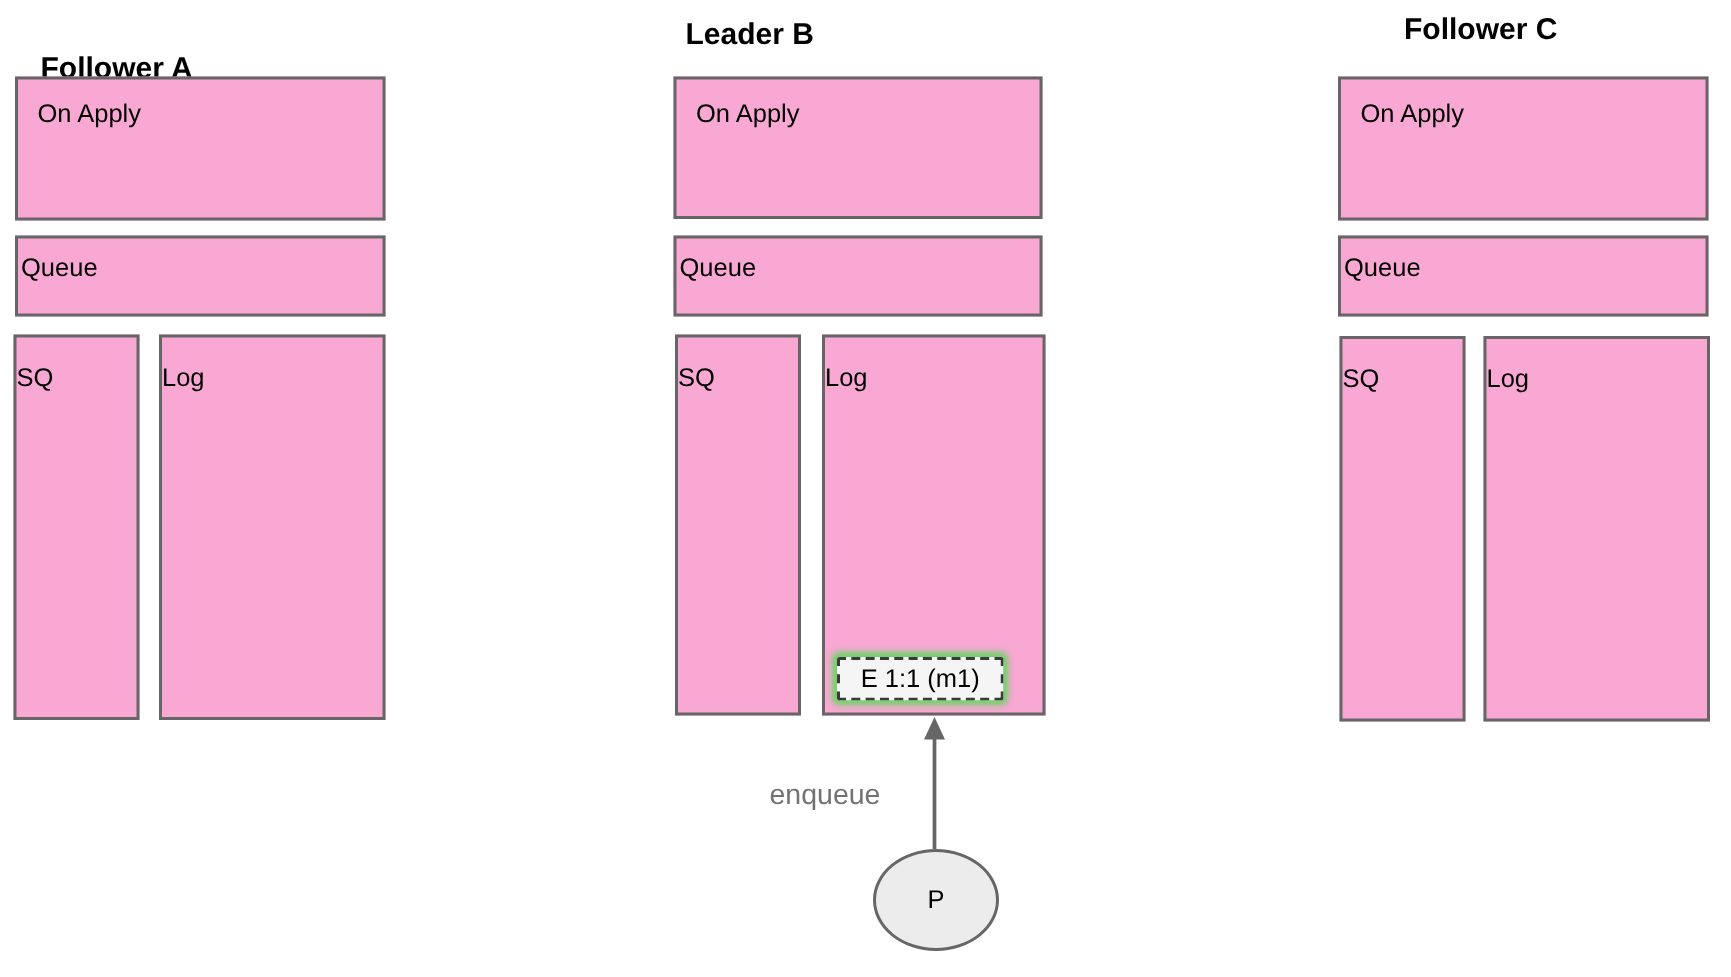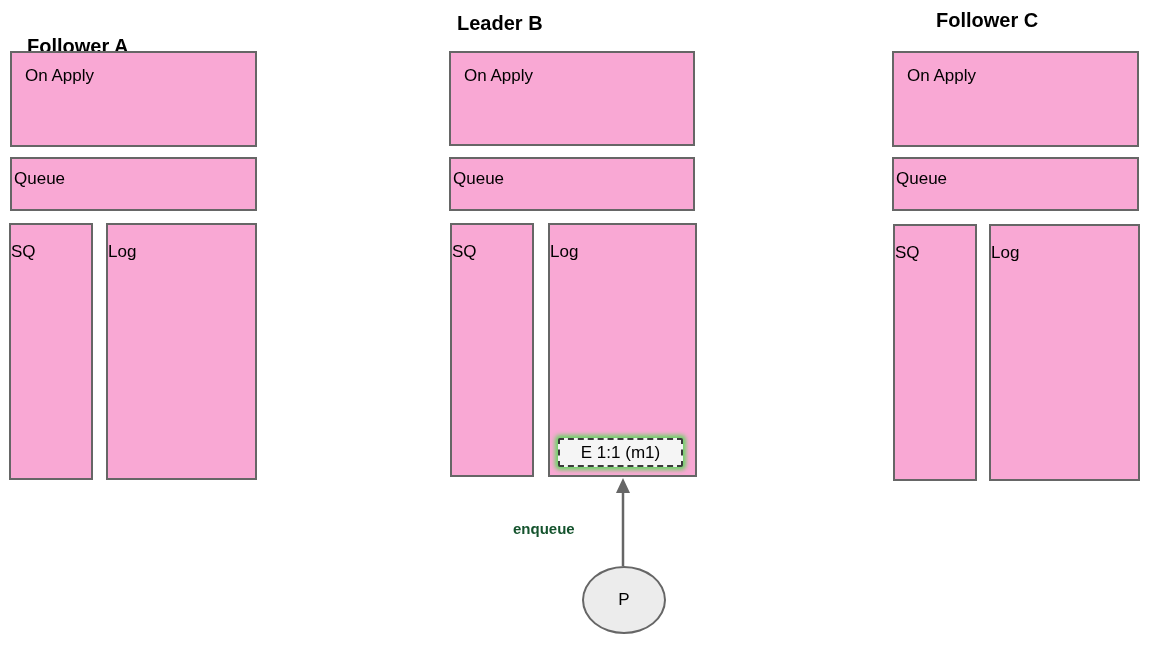--- a/index.html
+++ b/index.html
@@ -52,24 +52,23 @@
     justify-content: center;
     font-size: 17px;
     color: #000000;
     white-space: nowrap;
   }
   .arrow-svg {
     position: absolute;
   }
   .edge-label {
     position: absolute;
-    font-size: 15px;
-    color: #14532d;
+    font-size: 19px;
+    color: #737373;
     white-space: nowrap;
-    font-weight: bold;
   }
   .producer {
     position: absolute;
     box-sizing: border-box;
     background: #ececec;
     border: 2px solid #666666;
     border-radius: 50%;
     display: flex;
     align-items: center;
     justify-content: center;
@@ -89,21 +88,21 @@
     <div class="box center-label" style="left:9px; top:223px; width:84px; height:257px;">SQ</div>
     <div class="box center-label" style="left:106px; top:223px; width:151px; height:257px;">Log</div>
   </div>
 
   <div>
     <div class="node-title" style="left:457px; top:12px;">Leader B</div>
     <div class="box top-left-label" style="left:449px; top:51px; width:246px; height:95px;">On Apply</div>
     <div class="box queue-label" style="left:449px; top:157px; width:246px; height:54px;">Queue</div>
     <div class="box center-label" style="left:450px; top:223px; width:84px; height:254px;">SQ</div>
     <div class="box center-label" style="left:548px; top:223px; width:149px; height:254px;">Log</div>
-    <div class="log-entry" style="left:558px; top:438px; width:125px; height:29px;">E 1:1 (m1)</div>
+    <div class="log-entry" style="left:558px; top:438px; width:111px; height:29px;">E 1:1 (m1)</div>
   </div>
 
   <div>
     <div class="node-title" style="left:936px; top:9px;">Follower C</div>
     <div class="box top-left-label" style="left:892px; top:51px; width:247px; height:96px;">On Apply</div>
     <div class="box queue-label" style="left:892px; top:157px; width:247px; height:54px;">Queue</div>
     <div class="box center-label" style="left:893px; top:224px; width:84px; height:257px;">SQ</div>
     <div class="box center-label" style="left:989px; top:224px; width:151px; height:257px;">Log</div>
   </div>
 

